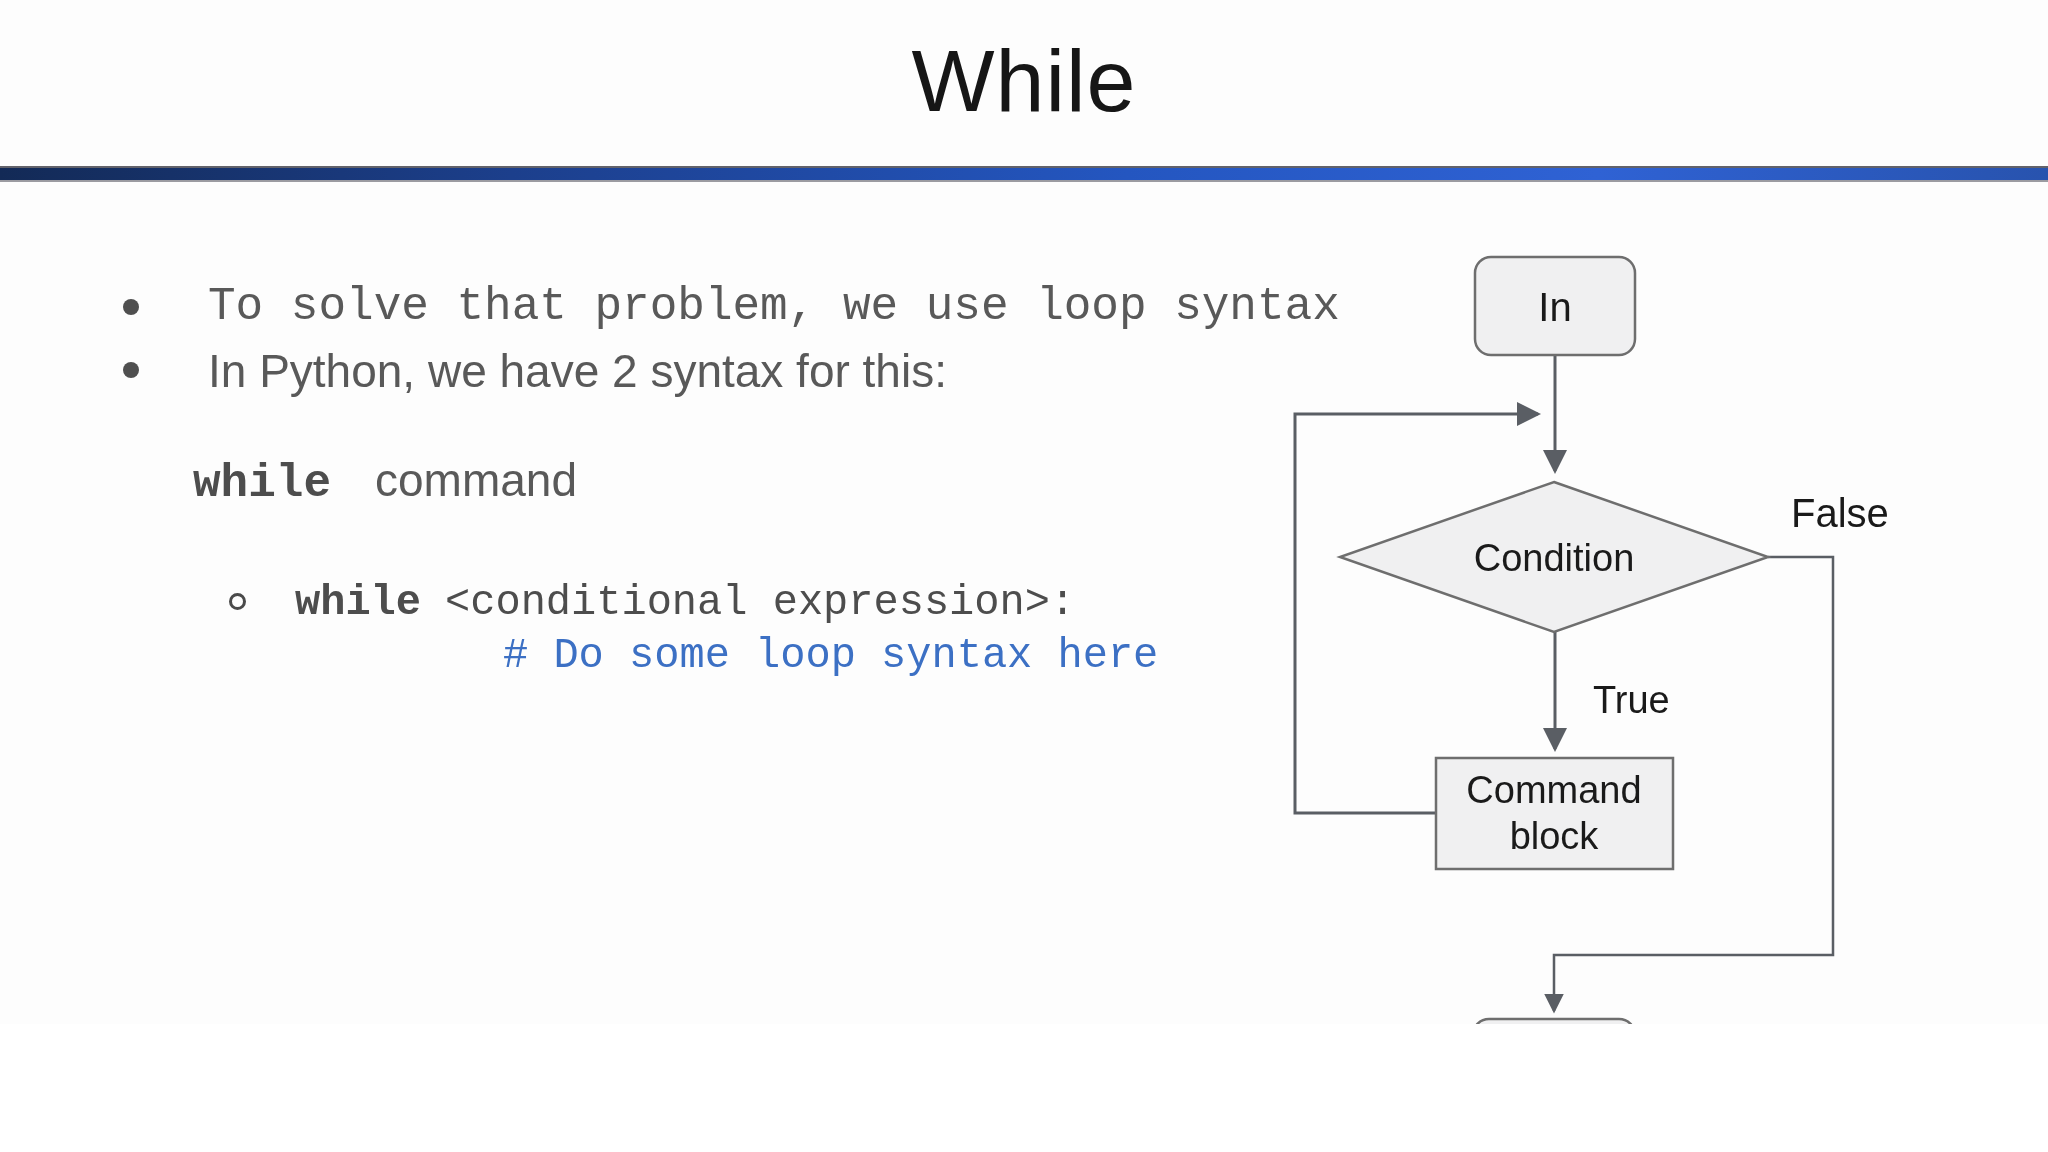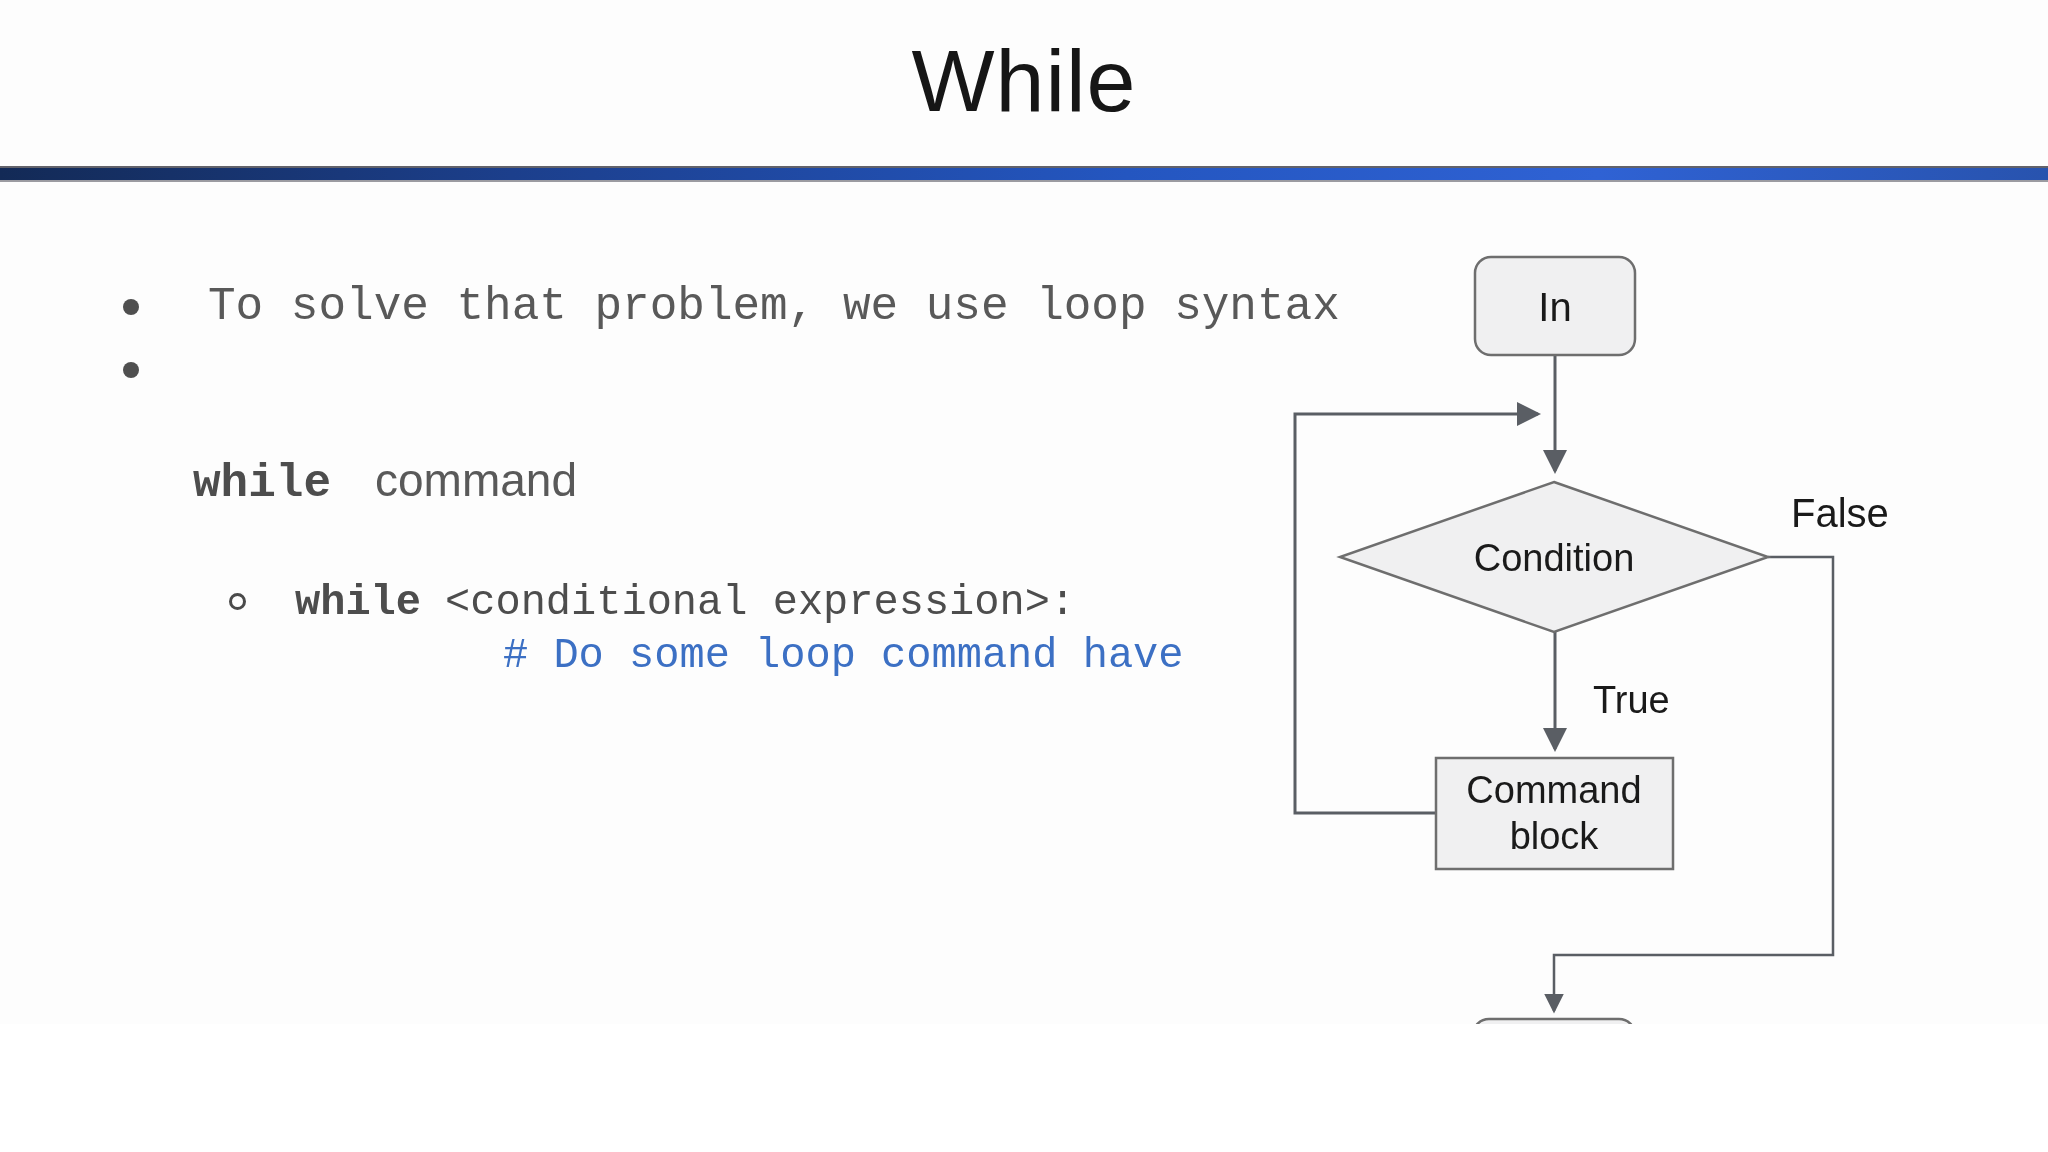--- a/index.html
+++ b/index.html
@@ -50,31 +50,32 @@
 <div class="slide">
 
   <div class="title">While</div>
 
   <div class="accent-bar"></div>
 
   <span class="dot" style="left:123px;top:299px;"></span>
   <div class="row bullet-text" style="left:208px;top:281px;font-family:Liberation Mono, monospace;">To solve that problem, we use loop syntax</div>
 
   <span class="dot" style="left:123px;top:362px;"></span>
+  <div class="row bullet-text" style="left:208px;top:344px;">In Python, we have 2 syntax for this:</div>
 
   <div class="row" style="left:193px;top:453px;">
     <span class="kw syntax-kw">while</span><span class="syntax-rest">command</span>
   </div>
 
   <span class="circle" style="left:229px;top:593px;"></span>
   <div class="row" style="left:295px;top:579px;">
     <span class="kw code-kw">while</span><span class="code code-rest">&lt;conditional expression&gt;:</span>
   </div>
 
-  <div class="row comment" style="left:503px;top:632px;"># Do some loop command have</div>
+  <div class="row comment" style="left:503px;top:632px;"># Do some loop syntax here</div>
 
   <svg class="flowchart" width="660" height="910" viewBox="1260 240 660 910">
     <defs>
       <marker id="arrow" markerWidth="9" markerHeight="9" refX="7" refY="4" orient="auto" markerUnits="strokeWidth">
         <path d="M0,0 L8,4 L0,8 z" fill="#5a5e64"></path>
       </marker>
     </defs>
 
     <line class="fc-line" x1="1555" y1="355" x2="1555" y2="471" marker-end="url(#arrow)"></line>
     <polyline class="fc-line" points="1436,813 1295,813 1295,414 1538,414" marker-end="url(#arrow)"></polyline>

